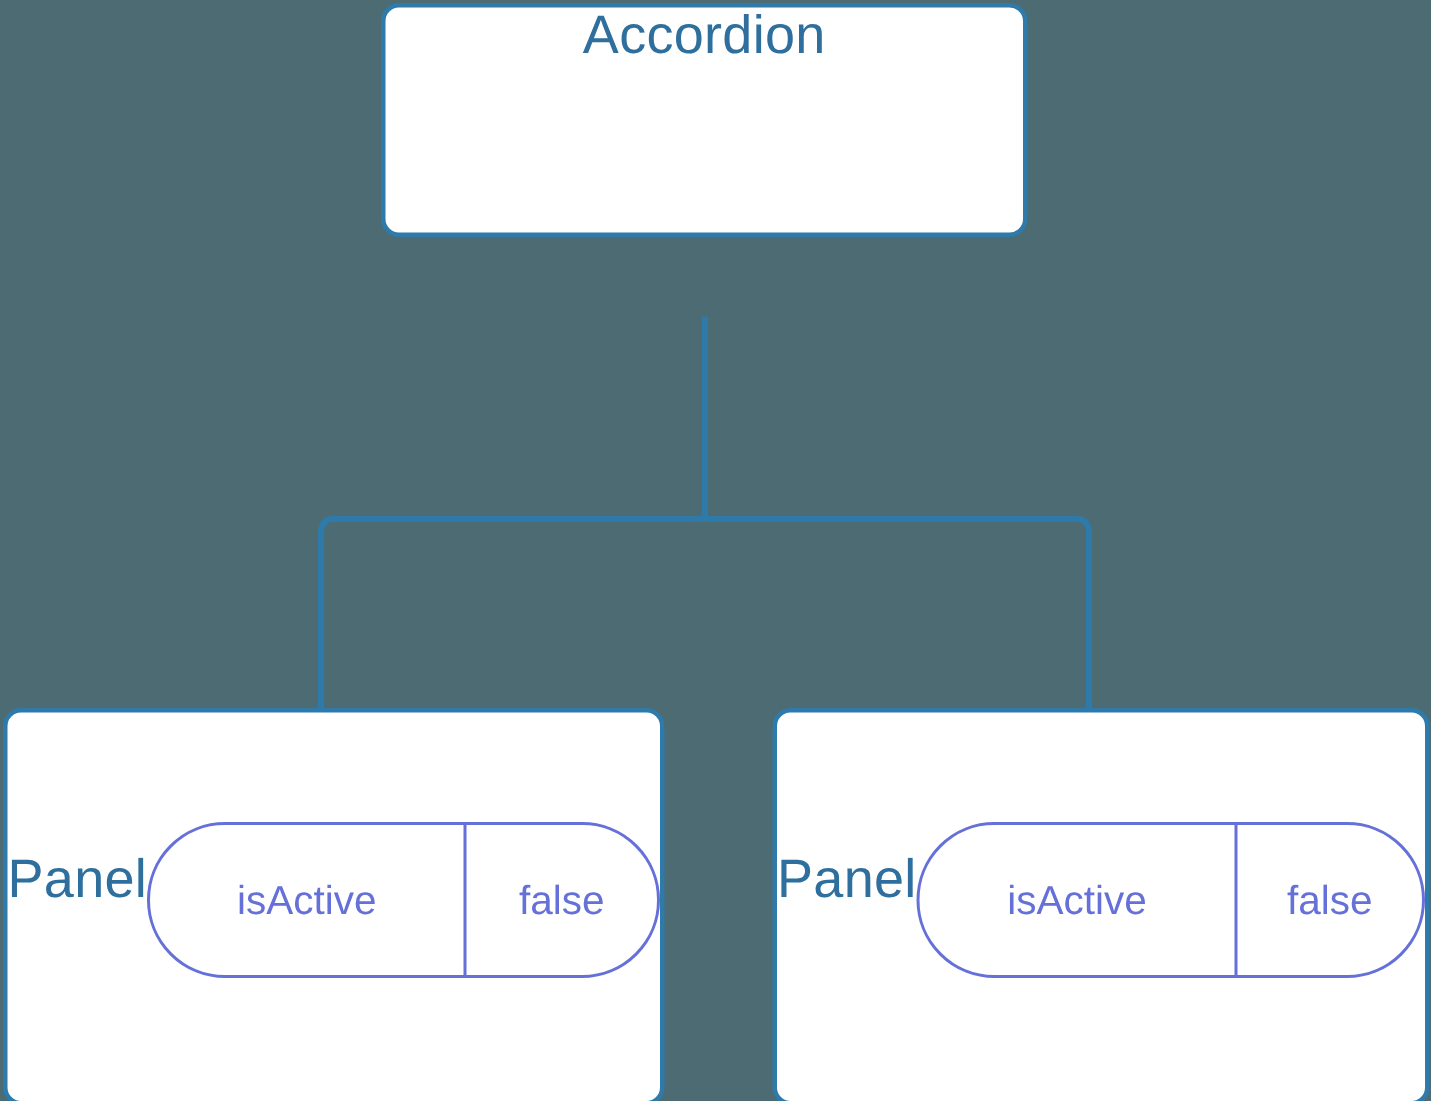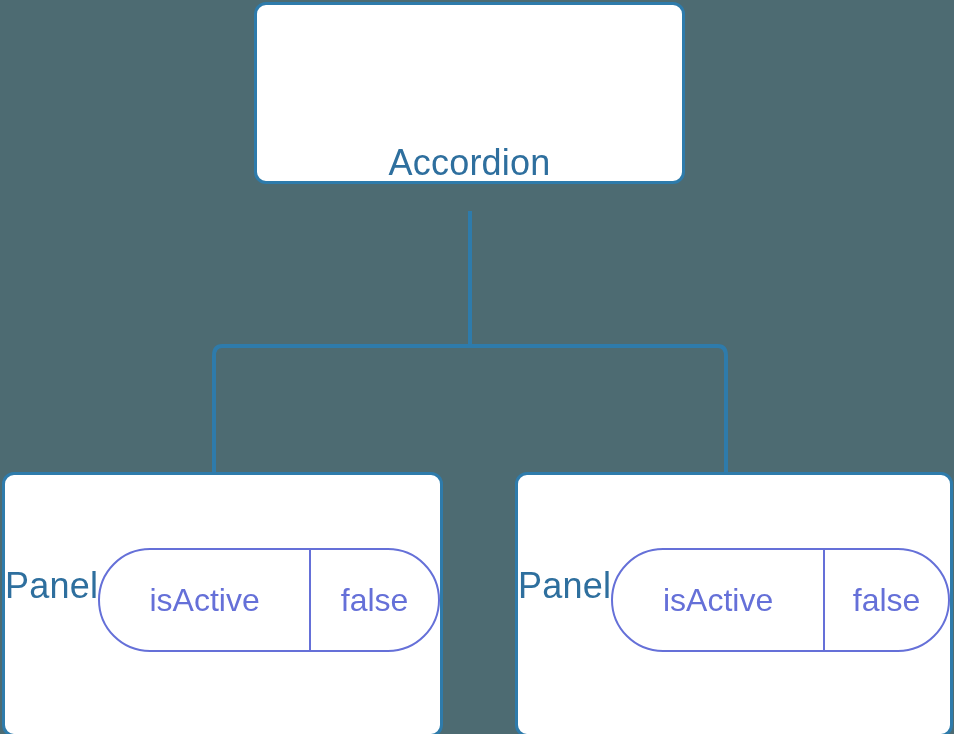--- a/index.html
+++ b/index.html
@@ -41,22 +41,22 @@
     color: #2e6f9e;
     font-size: 36px;
     line-height: 1;
     letter-spacing: 0.2px;
     white-space: nowrap;
   }
   #node-accordion {
     left: 254px;
     top: 2px;
     width: 431px;
-    height: 182px;
-    justify-content: flex-end;
+    height: 156px;
+    justify-content: flex-start;
   }
   #node-panel-left {
     left: 2px;
     top: 472px;
     width: 441px;
     height: 265px;
   }
   #node-panel-right {
     left: 515px;
     top: 472px;
@@ -81,21 +81,21 @@
     box-sizing: border-box;
     background: transparent;
   }
   #pill-left { width: 368px; }
   #pill-right { width: 370px; }
   .pill-key, .pill-val {
     display: flex;
     align-items: center;
     justify-content: center;
     color: #6570d8;
-    font-size: 32px;
+    font-size: 27px;
     line-height: 1;
     white-space: nowrap;
     box-sizing: border-box;
   }
   .pill-key {
     flex: 0 0 auto;
     padding: 0 24px;
     border-right: 2px solid #6570d8;
   }
   #pill-left .pill-key  { width: 211px; }

